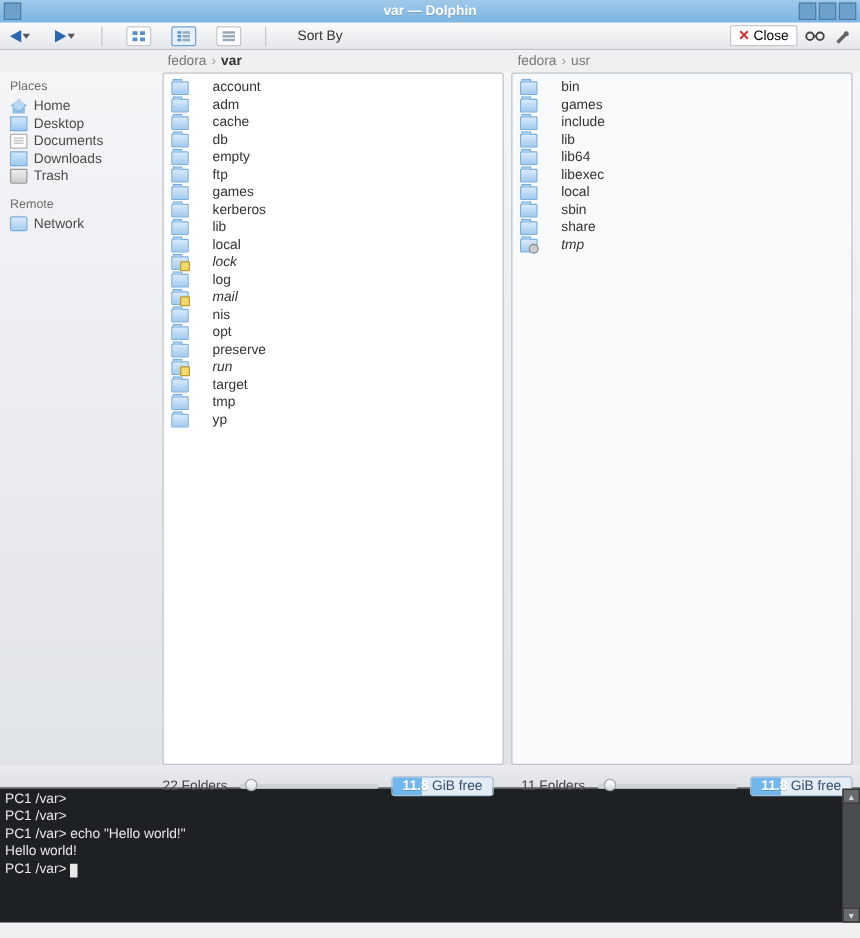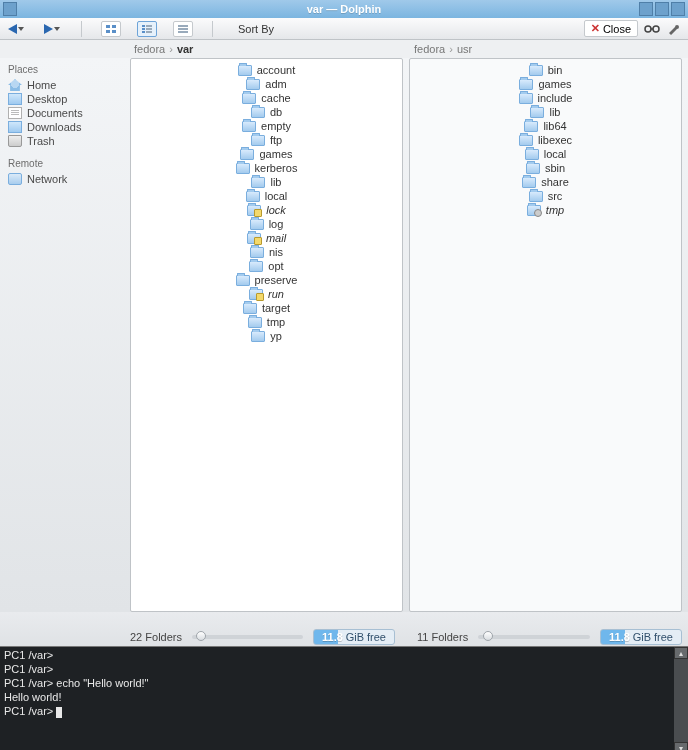--- a/index.html
+++ b/index.html
@@ -49,29 +49,29 @@
 .ico-doc::after { content: ""; position: absolute; left: 2px; right: 2px; top: 2px; height: 1px; background: #bbb; box-shadow: 0 2px 0 #bbb, 0 4px 0 #bbb; }
 .ico-dl { background: linear-gradient(#cfe7fb, #9fcaf0); border: 1px solid #7aaede; }
 .ico-trash { background: linear-gradient(#eee, #ccc); border: 1px solid #999; border-radius: 1px 1px 2px 2px; }
 .ico-net { background: linear-gradient(#dbeaf8, #a8cdee); border: 1px solid #7aaede; border-radius: 2px; }
 
 
 .panes { flex: 1; display: flex; gap: 6px; padding: 0 6px 0 0; }
 .pane { flex: 1; display: flex; flex-direction: column; }
 .pane-body { flex: 1; background: #fff; border: 1px solid #bfc3c7; border-radius: 2px; overflow: auto; padding: 4px 6px; }
 .pane.inactive .pane-body { background: #f9fafb; }
-.folder-row { display: flex; align-items: center; gap: 5px; padding: 1px 0; cursor: pointer; color: #333; justify-content: center; }
+.folder-row { display: flex; align-items: center; gap: 19px; padding: 1px 0; cursor: pointer; color: #333; }
 .folder-row.italic { font-style: italic; }
 .ico-folder { width: 14px; height: 11px; background: linear-gradient(#d8eafc, #a3cbee); border: 1px solid #7aaede; border-radius: 1px; position: relative; }
 .ico-folder::before { content: ""; position: absolute; width: 6px; height: 2px; top: -3px; left: 0; background: #a3cbee; border: 1px solid #7aaede; border-bottom: none; border-radius: 1px 1px 0 0; }
 .ico-folder.locked::after { content: ""; position: absolute; right: -2px; bottom: -2px; width: 6px; height: 6px; background: #f4d96b; border: 1px solid #b89a2e; border-radius: 1px; }
 .ico-folder.temp::after { content: ""; position: absolute; right: -2px; bottom: -2px; width: 6px; height: 6px; background: #ccc; border: 1px solid #888; border-radius: 50%; }
 
 
-.status-row { display: flex; padding: 16px 6px 0 130px; height: 34px; gap: 22px; background: linear-gradient(#e9ebee, #dfe2e5); }
+.status-row { display: flex; padding: 16px 6px 0 130px; height: 18px; gap: 22px; background: linear-gradient(#e9ebee, #dfe2e5); }
 .status-half { flex: 1; display: flex; align-items: center; gap: 6px; }
 .status-text { color: #444; }
 .zoom-slider { flex: 1; height: 4px; background: #cfd3d7; border-radius: 2px; position: relative; margin: 0 4px; }
 .zoom-thumb { position: absolute; left: 4%; top: -4px; width: 10px; height: 10px; background: linear-gradient(#fff, #d9dde1); border: 1px solid #9fa5ab; border-radius: 50%; cursor: pointer; }
 .free-badge { background: linear-gradient(90deg, #6fb7ec 0%, #6fb7ec 30%, #e4edf5 30%); color: #31506c; padding: 1px 8px; border: 1px solid #a7bfd3; border-radius: 3px; font-size: 10px; white-space: nowrap; }
 .free-badge b { color: #fff; text-shadow: 0 1px 0 rgba(0,0,0,.2); }
 
 
 .terminal-wrap { height: 108px; display: flex; background: #1e2124; border-top: 1px solid #777; }
 .terminal { flex: 1; color: #e8e8e8; font-family: "Liberation Mono", monospace; font-size: 11px; padding: 2px 4px; white-space: pre; line-height: 13px; }
@@ -312,24 +312,20 @@
             <span>local</span>
           </div>
           <div class="folder-row">
             <span class="ico-folder"></span>
             <span>sbin</span>
           </div>
           <div class="folder-row">
             <span class="ico-folder"></span>
             <span>share</span>
           </div>
-          <div class="folder-row">
-            <span class="ico-folder"></span>
-            <span>src</span>
-          </div>
           <div class="folder-row italic">
             <span class="ico-folder temp"></span>
             <span>tmp</span>
           </div>
         </div>
     </div>
   </div>
 </div>
 
 <div class="status-row">

